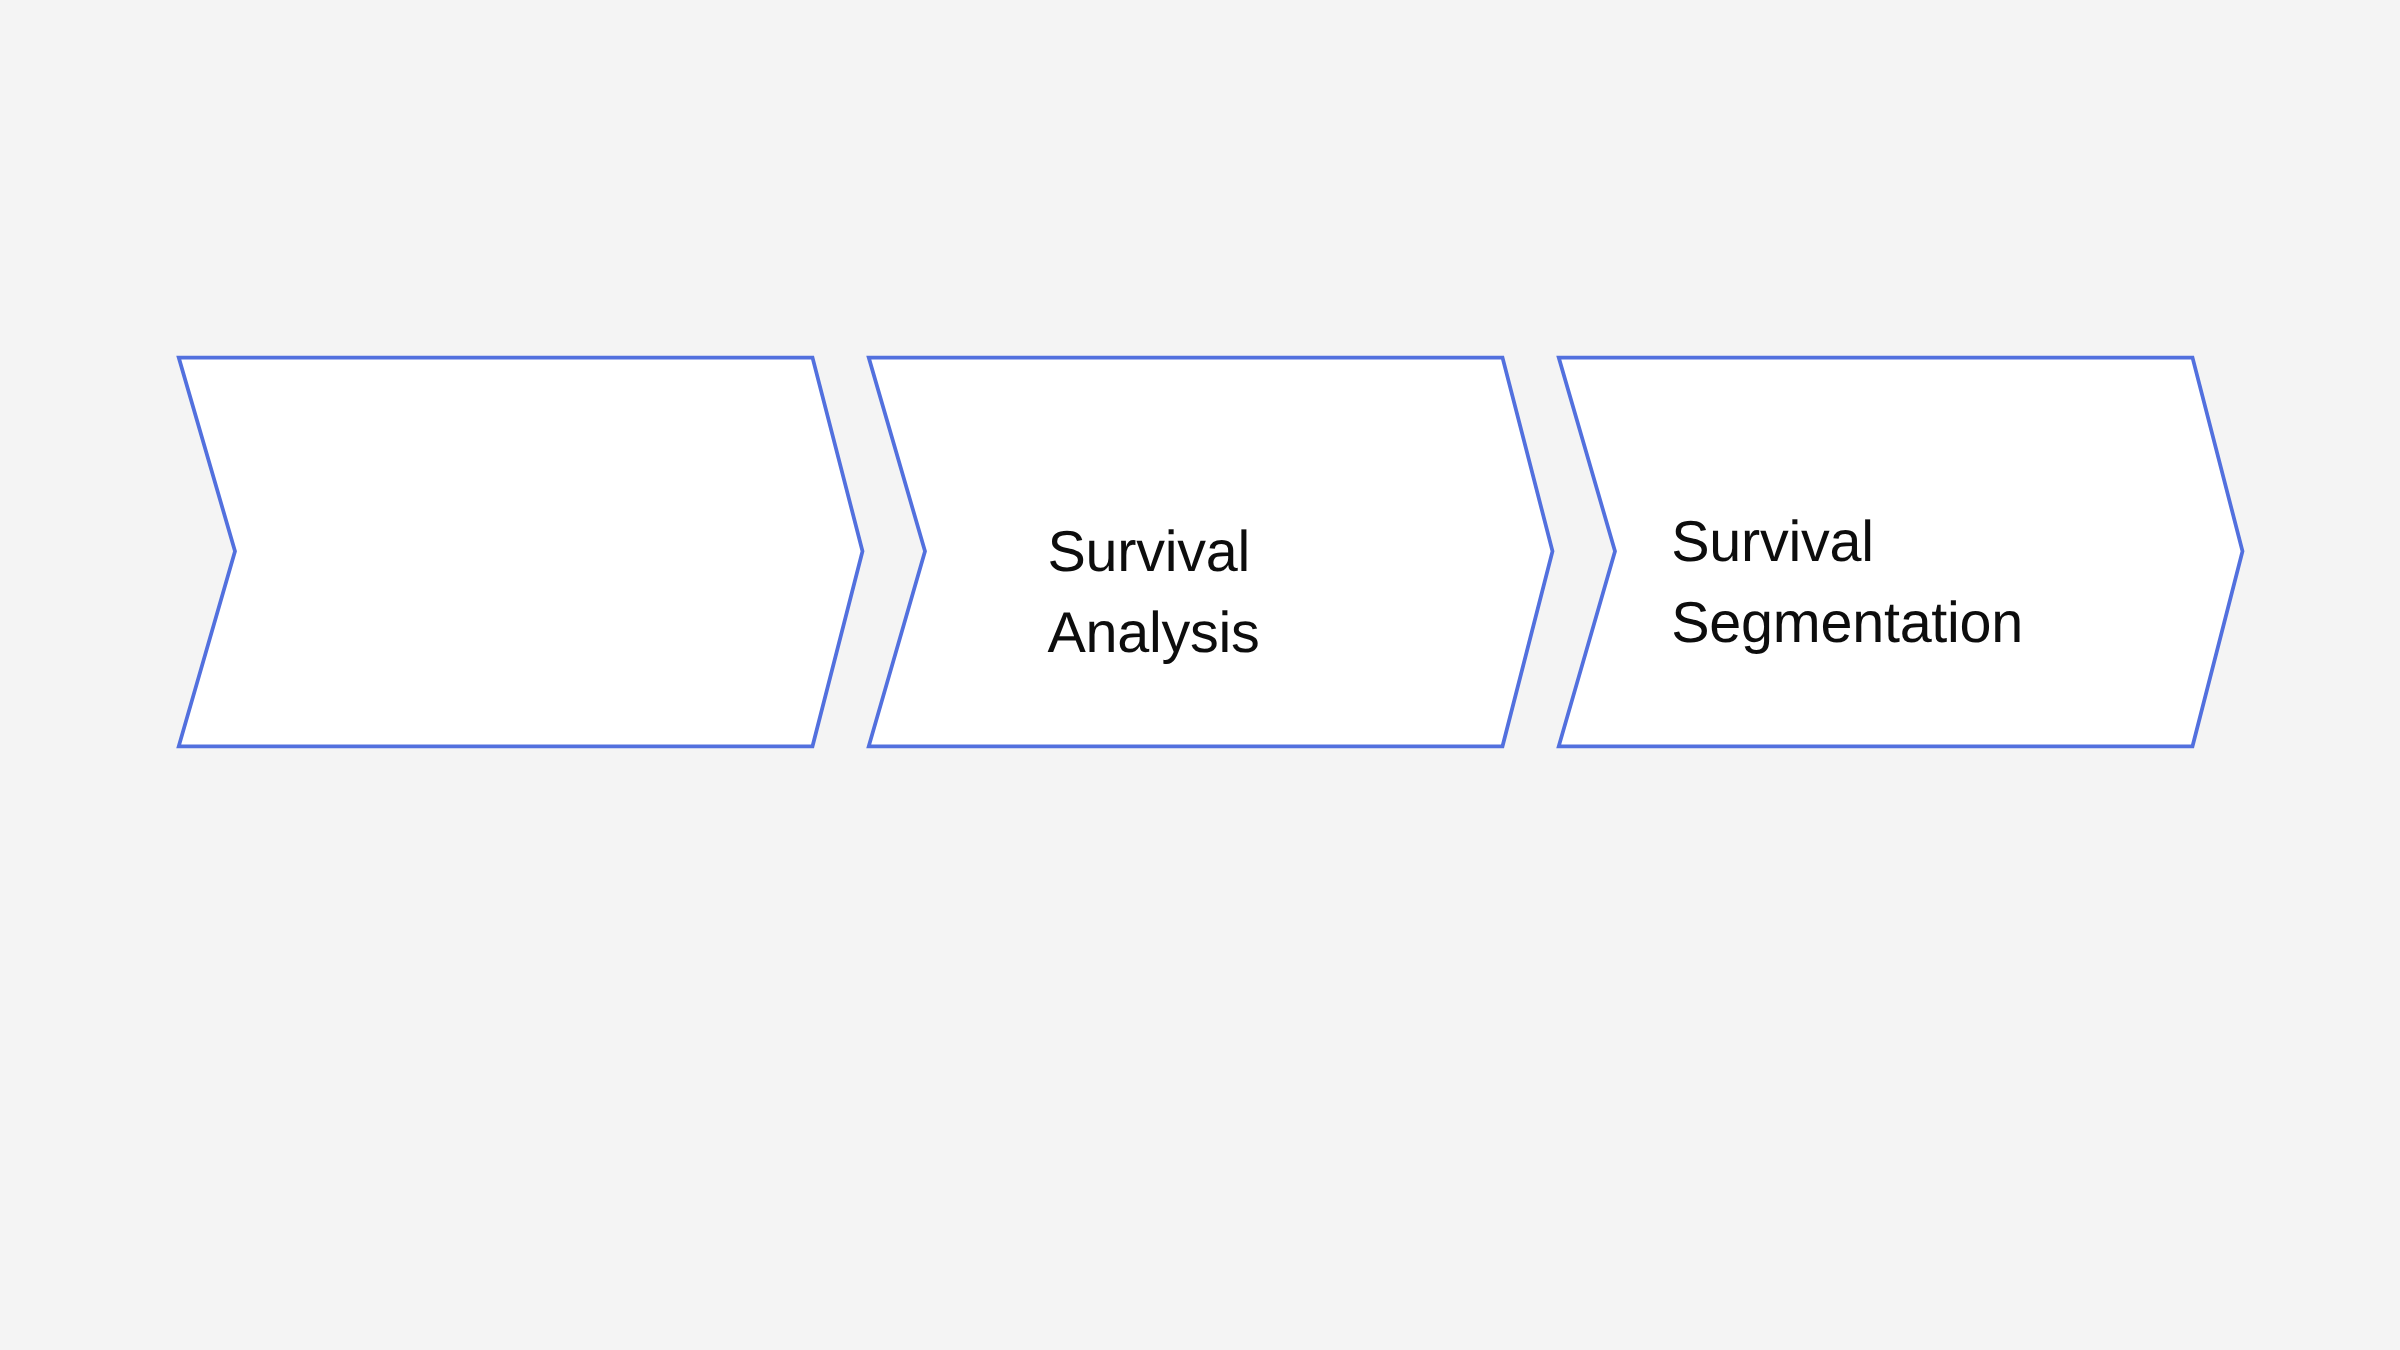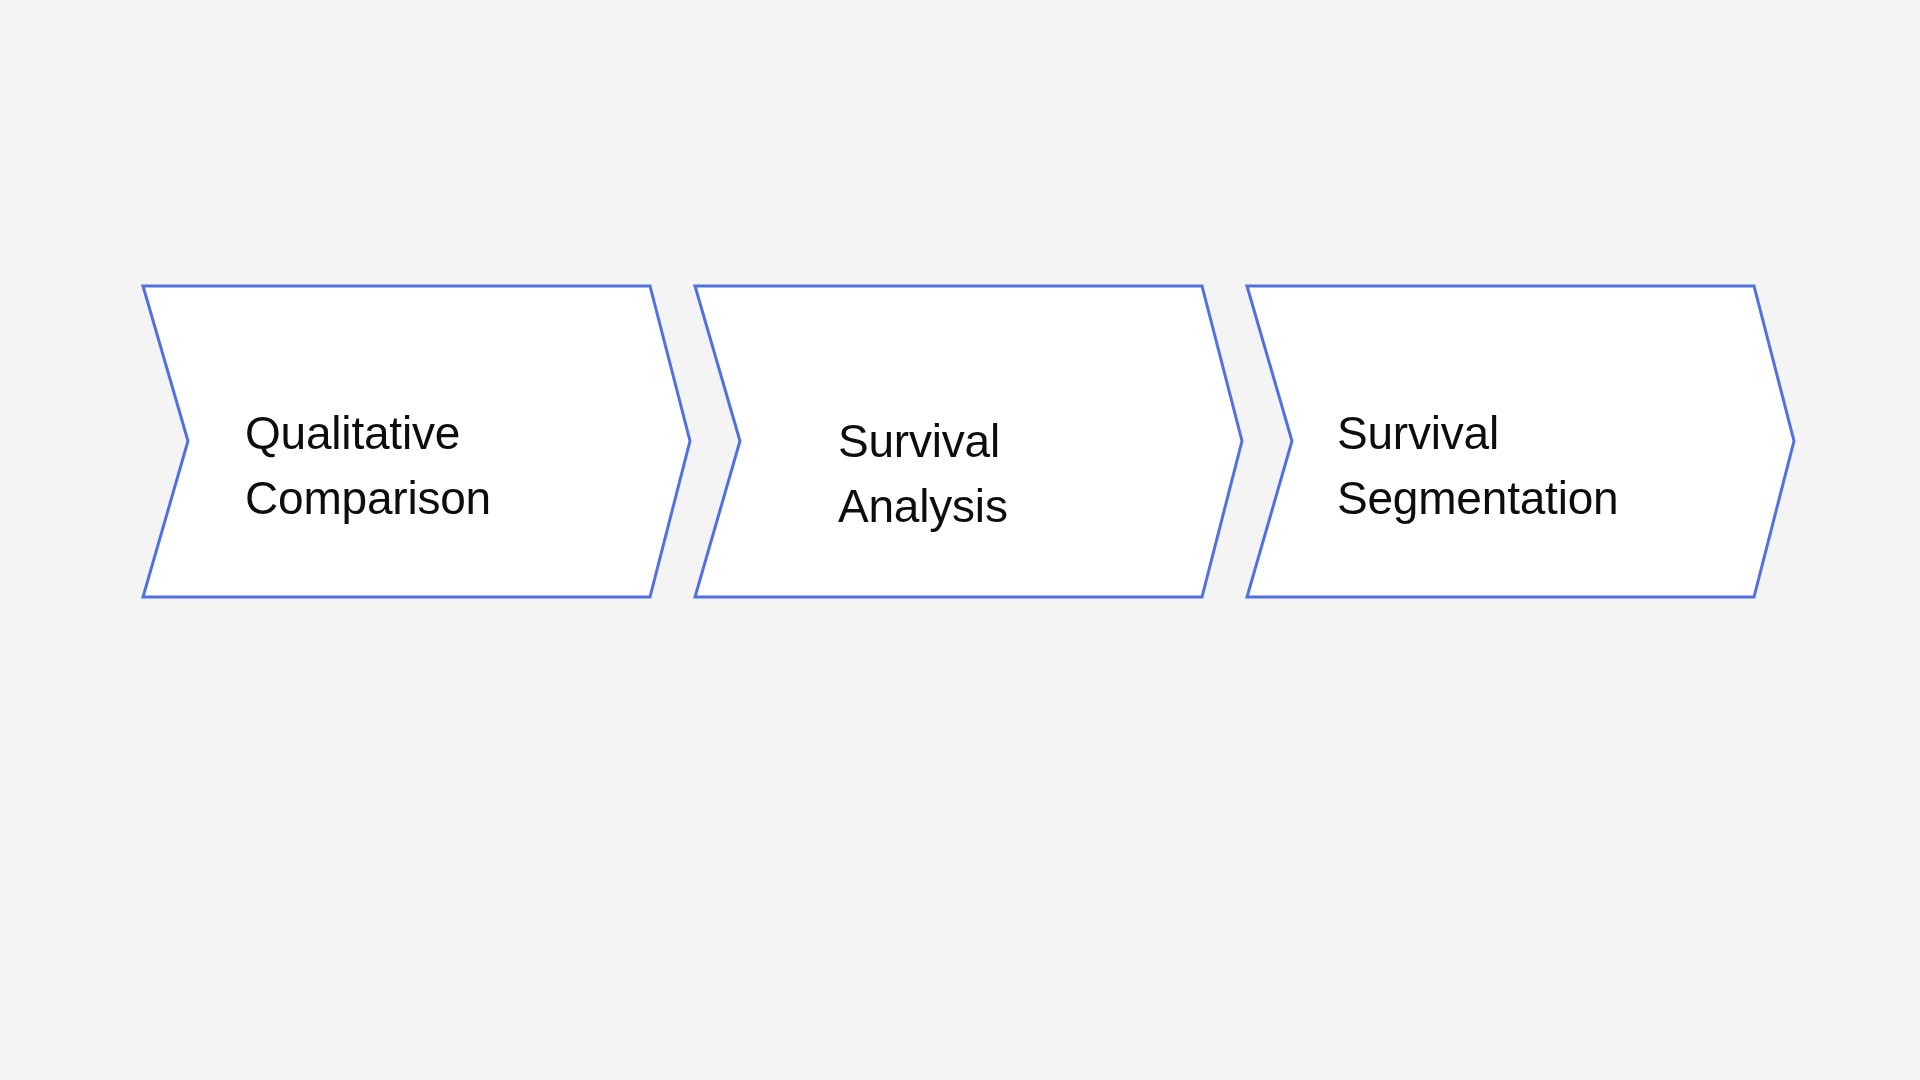--- a/index.html
+++ b/index.html
@@ -63,22 +63,20 @@
 
   <svg id="flow-svg" viewBox="0 0 1920 1080" xmlns="http://www.w3.org/2000/svg">
 
     <polygon class="chevron-shape" points="143,286 650,286 690,441 650,597 143,597 188,441" fill="#ffffff" stroke="#5270de"></polygon>
 
     <polygon class="chevron-shape" points="695,286 1202,286 1242,441 1202,597 695,597 740,441" fill="#ffffff" stroke="#5270de"></polygon>
 
     <polygon class="chevron-shape" points="1247,286 1754,286 1794,441 1754,597 1247,597 1292,441" fill="#ffffff" stroke="#5270de"></polygon>
   </svg>
 
-  <div class="chevron-label" id="label-step-1" style="color: rgb(13, 13, 13);">Qualitative
-Comparison</div>
 
   <div class="chevron-label" id="label-step-2" style="color: rgb(13, 13, 13);">Survival
 Analysis</div>
 
   <div class="chevron-label" id="label-step-3" style="color: rgb(13, 13, 13);">Survival
 Segmentation</div>
 
 </div>
 
 </body></html>

